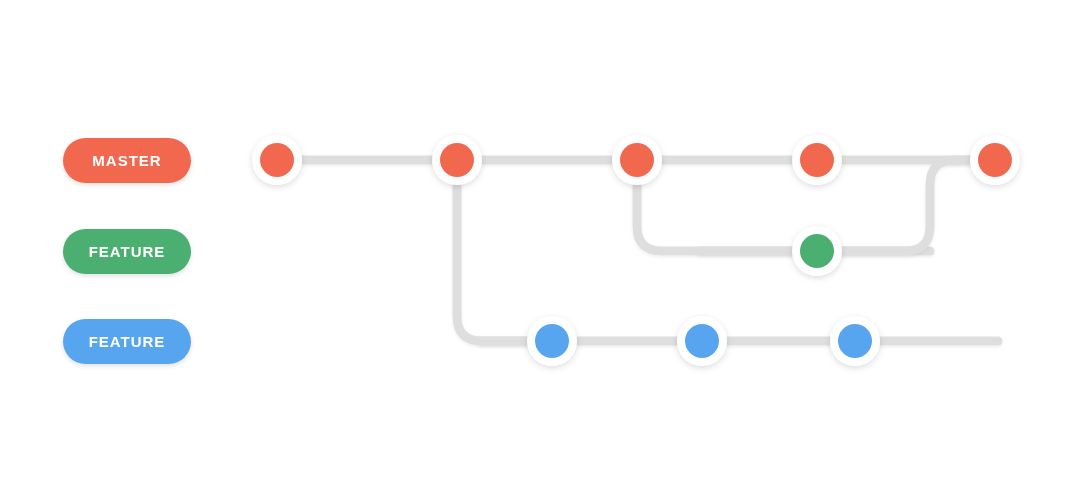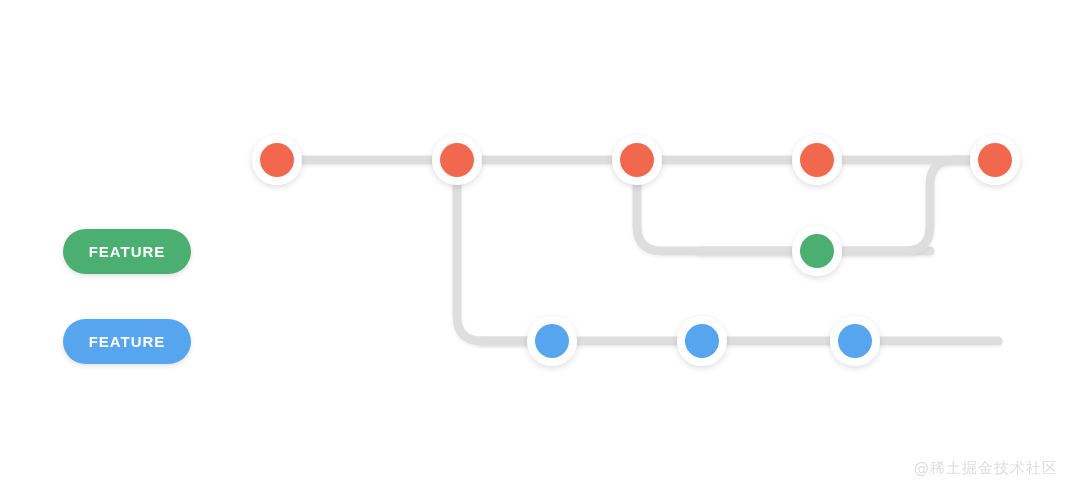--- a/index.html
+++ b/index.html
@@ -124,24 +124,26 @@
         <circle cx="702" cy="341" r="25" fill="#ffffff" filter="url(#node-shadow)"></circle>
         <circle cx="702" cy="341" r="17" fill="#56a5ee"></circle>
       </g>
       <g>
         <circle cx="855" cy="341" r="25" fill="#ffffff" filter="url(#node-shadow)"></circle>
         <circle cx="855" cy="341" r="17" fill="#56a5ee"></circle>
       </g>
     </g>
   </svg>
 
+  <div class="branch-pill" id="pill-master" style="background:#f2684f;">
+    <span class="branch-pill-label">MASTER</span>
+  </div>
 
   <div class="branch-pill" id="pill-feature-green" style="background:#4caf72;">
     <span class="branch-pill-label">FEATURE</span>
   </div>
 
   <div class="branch-pill" id="pill-feature-blue" style="background:#56a5ee;">
     <span class="branch-pill-label">FEATURE</span>
   </div>
 
-  <div id="watermark">@稀土掘金技术社区</div>
 
 </div>
 
 </body></html>

